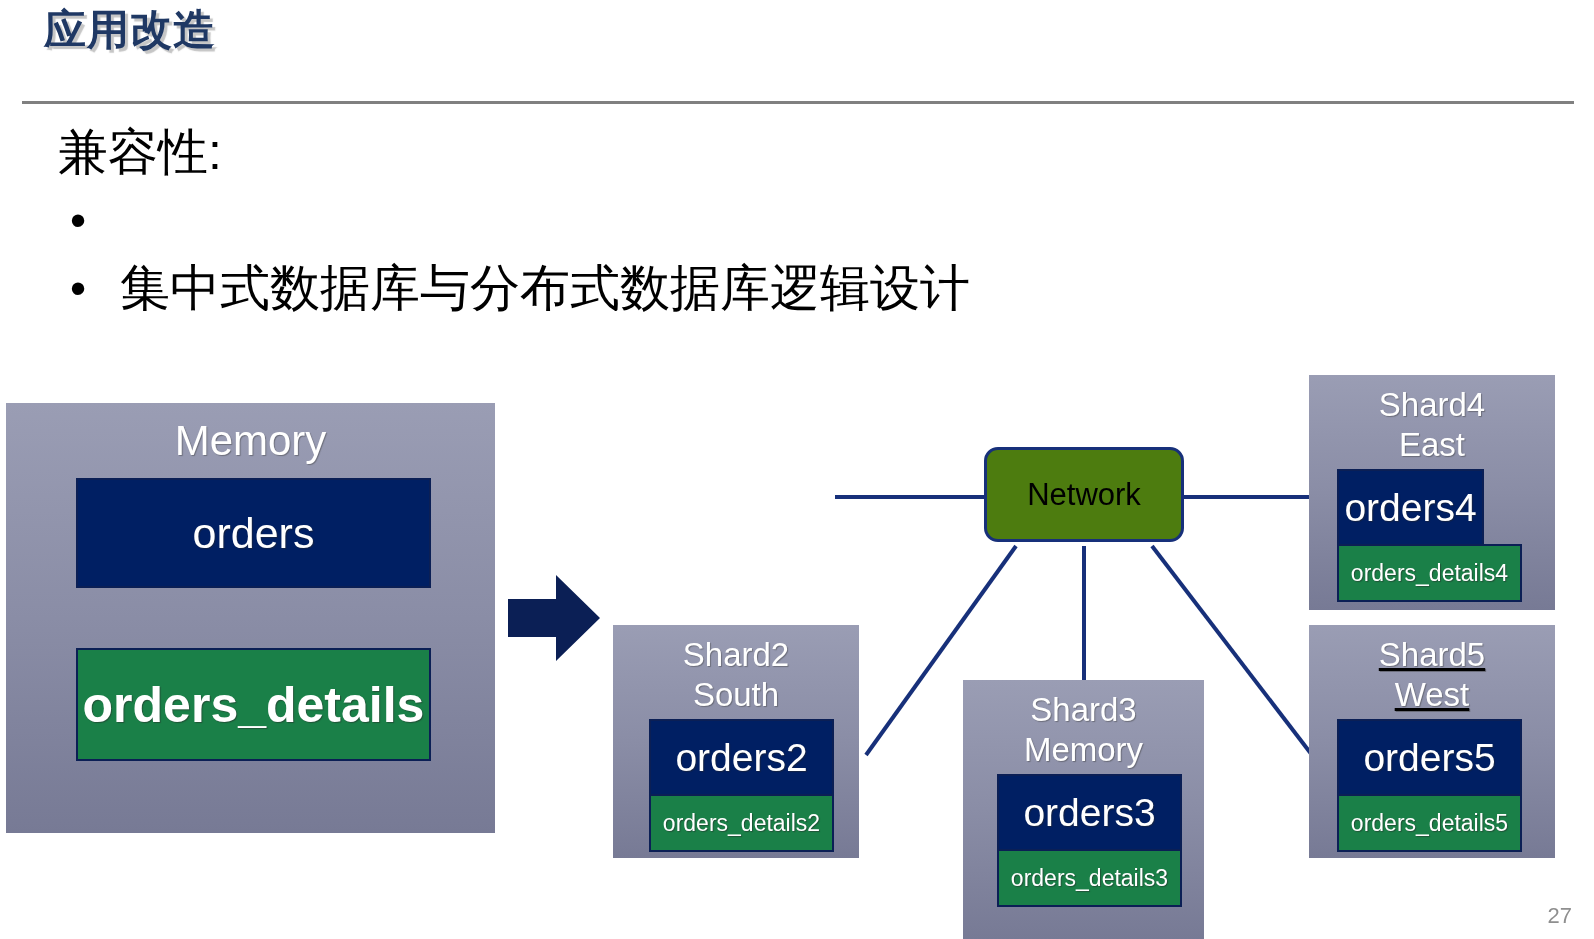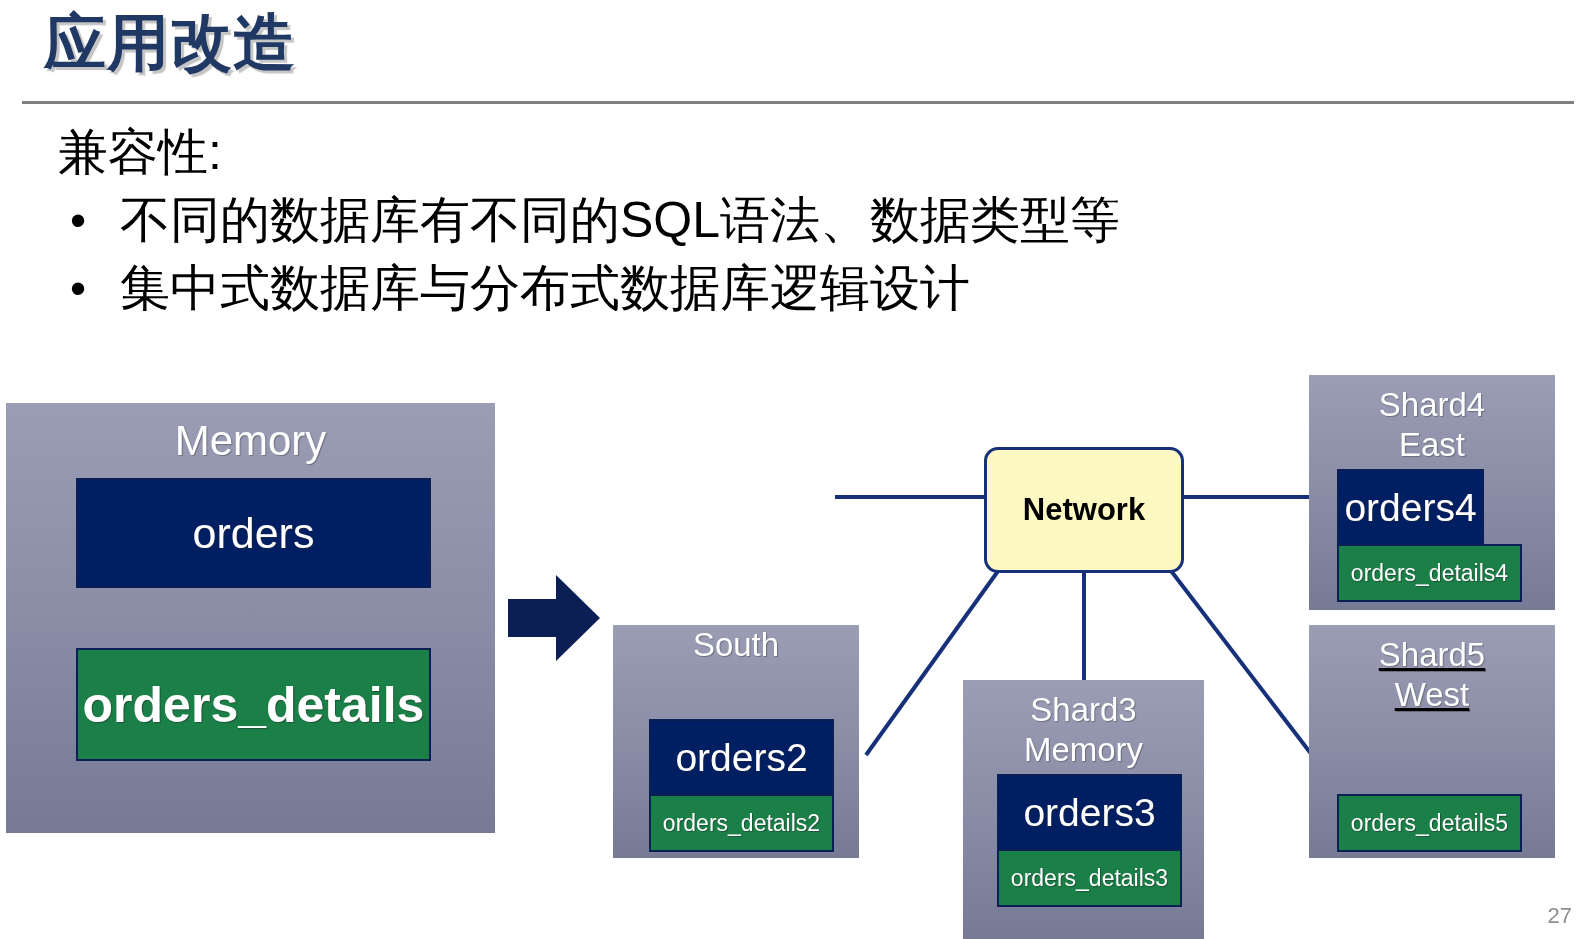--- a/index.html
+++ b/index.html
@@ -16,21 +16,21 @@
     height: 939px;
     background: #ffffff;
     overflow: hidden;
   }
 
   
   #slide-title {
     position: absolute;
     left: 44px;
     top: 4px;
-    font-size: 62px;
+    font-size: 42px;
     line-height: 1.25;
     font-weight: 700;
     color: #1f3864;
     letter-spacing: 1px;
     text-shadow: 3px 3px 1px rgba(150,150,150,0.55);
     white-space: nowrap;
   }
   #title-rule {
     position: absolute;
     left: 22px;
@@ -139,32 +139,31 @@
   .shard-details {
     font-size: 23px;
   }
 
   
   #network-node {
     position: absolute;
     left: 984px;
     top: 447px;
     width: 200px;
-    height: 126px;
-    background: #fef9c3;
+    height: 95px;
+    background: #4d7c0f;
     border: 3px solid #17307a;
     border-radius: 14px;
     display: flex;
     align-items: center;
     justify-content: center;
     color: #000000;
     font-size: 31px;
     box-sizing: border-box;
     user-select: none;
-    font-weight: bold;
   }
 
   
   #flow-arrow {
     position: absolute;
     left: 508px;
     top: 573px;
     width: 92px;
     height: 90px;
   }
@@ -186,21 +185,20 @@
 <div id="slide">
 
   <div id="slide-title">应用改造</div>
   <div id="title-rule"></div>
 
   <div id="body-text">
     <div class="body-line">兼容性:</div>
 
     <div class="bullet-row">
       <span class="bullet-dot">•</span>
-      <span class="bullet-text">不同的数据库有不同的SQL语法、数据类型等</span>
     </div>
 
     <div class="bullet-row">
       <span class="bullet-dot">•</span>
       <span class="bullet-text">集中式数据库与分布式数据库逻辑设计</span>
     </div>
   </div>
 
   <div id="diagram">
 
@@ -228,20 +226,21 @@
         <span>orders_details</span>
       </div>
     </div>
 
     <svg id="flow-arrow" viewBox="0 0 92 90" xmlns="http://www.w3.org/2000/svg">
       <polygon points="0,26 48,26 48,2 92,45 48,88 48,64 0,64" fill="#0B1F55"></polygon>
     </svg>
 
 
     <div class="panel" id="shard2-panel" style="left:613px; top:625px; width:246px; height:233px;">
+      <div class="panel-label">Shard2</div>
       <div class="panel-label" style="padding-top:0;">South</div>
       <div class="tbl navy shard-orders" style="left:36px; top:94px; width:185px; height:77px;">
         <span>orders2</span>
       </div>
       <div class="tbl green shard-details" style="left:36px; top:169px; width:185px; height:58px;">
         <span>orders_details2</span>
       </div>
     </div>
 
     <div class="panel" id="shard3-panel" style="left:963px; top:680px; width:241px; height:259px;">
@@ -262,20 +261,23 @@
         <span>orders4</span>
       </div>
       <div class="tbl green shard-details" style="left:28px; top:169px; width:185px; height:58px;">
         <span>orders_details4</span>
       </div>
     </div>
 
     <div class="panel" id="shard5-panel" style="left:1309px; top:625px; width:246px; height:233px;text-decoration:underline;">
       <div class="panel-label">Shard5</div>
       <div class="panel-label" style="padding-top:0;">West</div>
+      <div class="tbl navy shard-orders" style="left:28px; top:94px; width:185px; height:77px;">
+        <span>orders5</span>
+      </div>
       <div class="tbl green shard-details" style="left:28px; top:169px; width:185px; height:58px;">
         <span>orders_details5</span>
       </div>
     </div>
 
     <div id="network-node">
       <span>Network</span>
     </div>
 
   </div>

